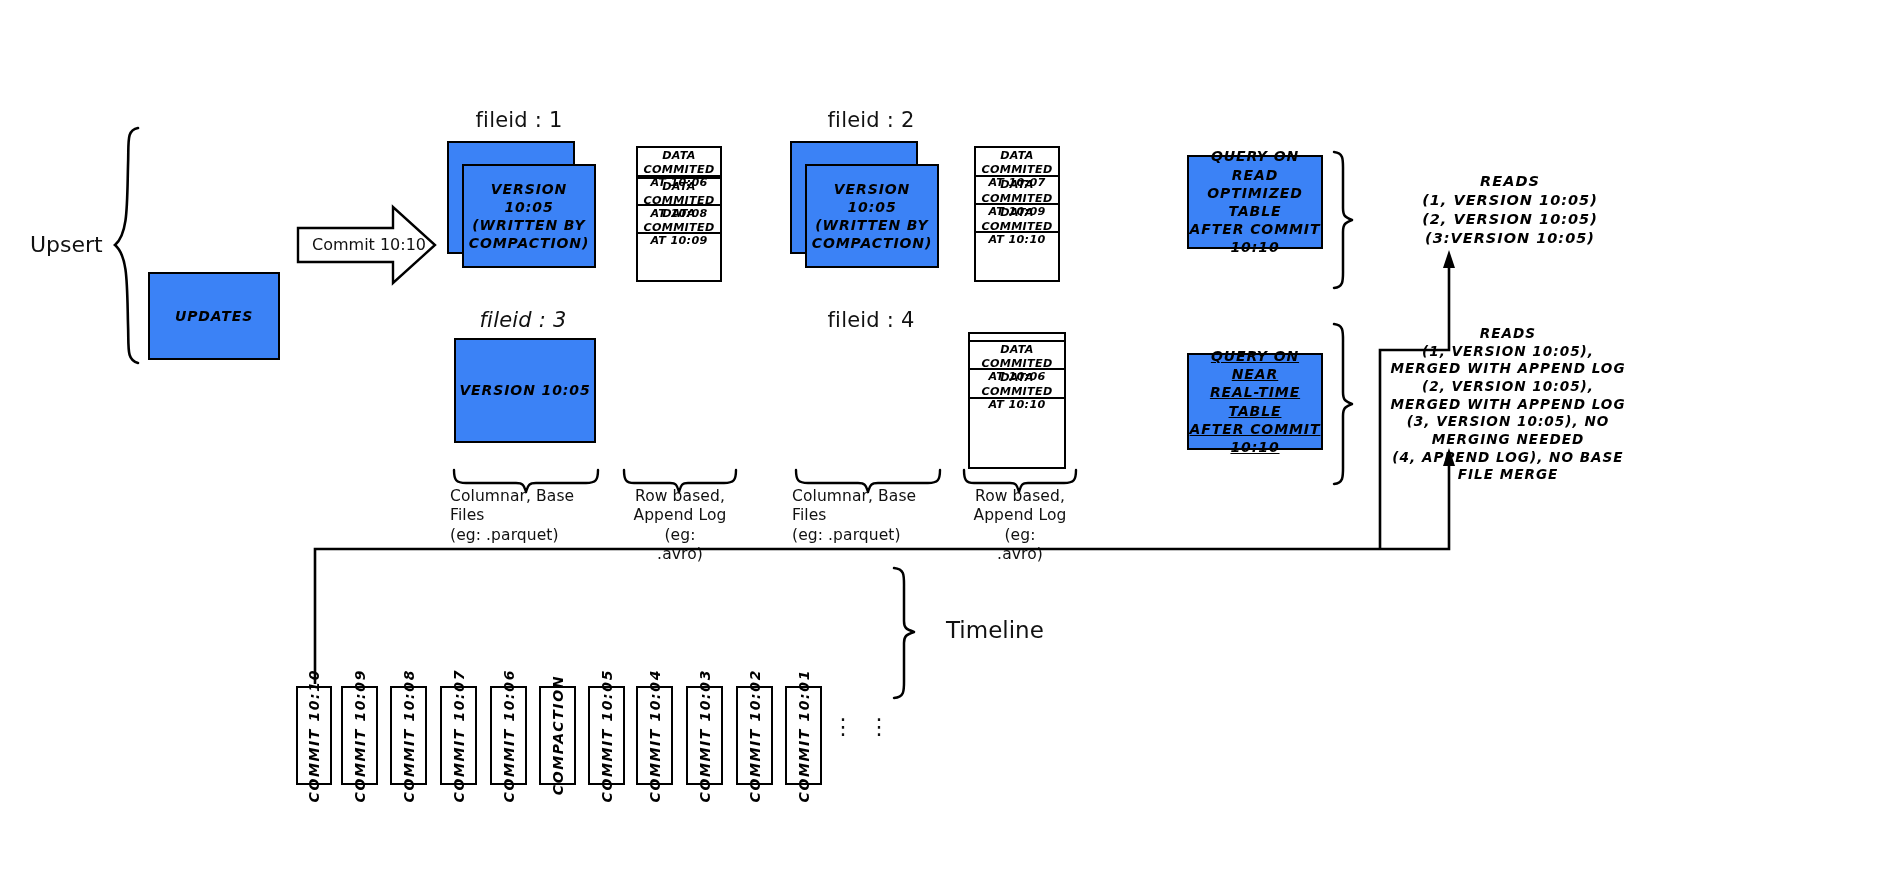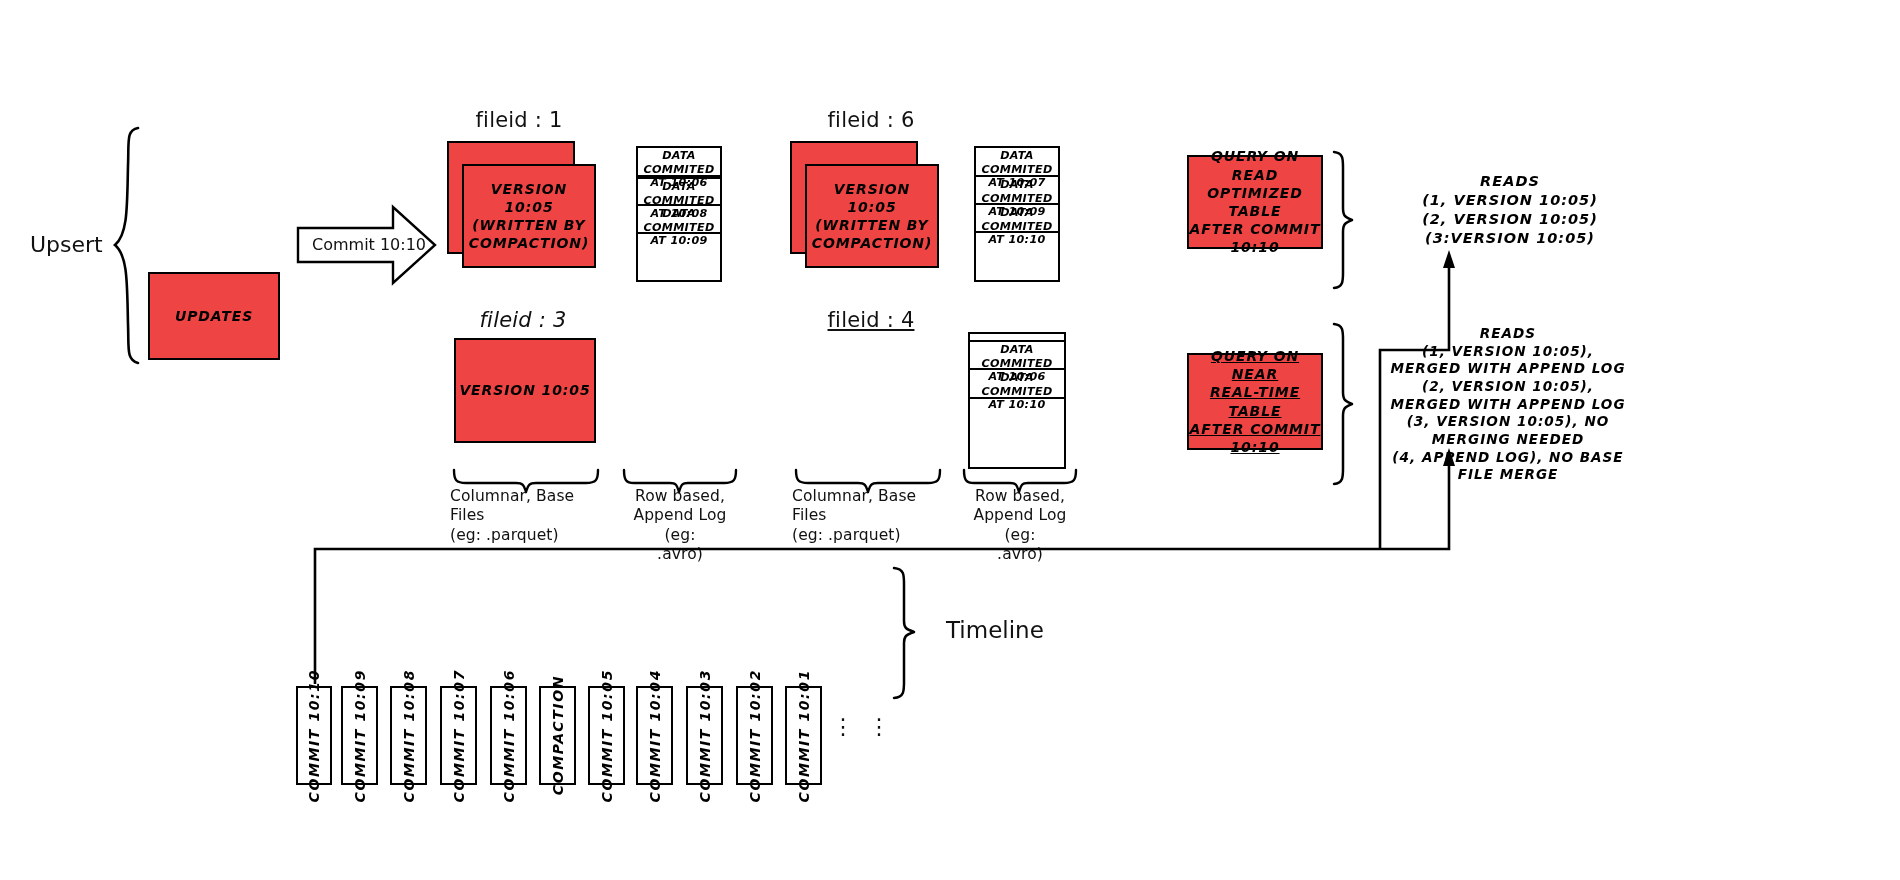--- a/index.html
+++ b/index.html
@@ -70,21 +70,21 @@
   .plain-label {
     font-family: "DejaVu Sans", sans-serif;
     font-size: 17px;
     color: #111111;
     white-space: nowrap;
   }
 
   
   .box {
     border: 2.5px solid #000;
-    background: #ef4444;
+    background: #3b82f6;
     box-sizing: border-box;
     display: flex;
     align-items: center;
     justify-content: center;
   }
   .logbox {
     border: 2.5px solid #000;
     background: #fff;
     box-sizing: border-box;
   }
@@ -168,21 +168,21 @@
       <span class="bold-mono sm" style="white-space:pre-line;">DATA COMMITED
 AT 10:08</span>
     </div>
     <div class="logcell" style="height:28px;">
       <span class="bold-mono sm" style="white-space:pre-line;">DATA COMMITED
 AT 10:09</span>
     </div>
     <div class="logcell empty" style="height:45px;"></div>
   </div>
 
-  <div class="abs hand-label" style="left:795px; top:108px; width:152px;">fileid : 6</div>
+  <div class="abs hand-label" style="left:795px; top:108px; width:152px;">fileid : 2</div>
 
   <div class="abs box" style="left:790px; top:141px; width:128px; height:113px;"></div>
   <div class="abs box" style="left:805px; top:164px; width:134px; height:104px;">
     <span class="bold-mono" style="white-space:pre-line;">VERSION 10:05
 (WRITTEN BY
 COMPACTION)</span>
   </div>
 
   <div class="abs logbox" style="left:974px; top:146px; width:86px; height:136px;">
     <div class="logcell" style="height:29px;">
@@ -199,21 +199,21 @@
     </div>
     <div class="logcell empty" style="height:46px;"></div>
   </div>
 
   <div class="abs hand-label" style="left:447px; top:308px; width:152px;font-style:italic;">fileid : 3</div>
 
   <div class="abs box" style="left:454px; top:338px; width:142px; height:105px;">
     <span class="bold-mono" style="white-space:pre-line;">VERSION 10:05</span>
   </div>
 
-  <div class="abs hand-label" style="left:795px; top:308px; width:152px;text-decoration:underline;">fileid : 4</div>
+  <div class="abs hand-label" style="left:795px; top:308px; width:152px;">fileid : 4</div>
 
   <div class="abs logbox" style="left:968px; top:332px; width:98px; height:137px;">
     <div class="logcell" style="height:8px;"></div>
     <div class="logcell" style="height:28px;">
       <span class="bold-mono sm" style="white-space:pre-line;">DATA COMMITED
 AT 10:06</span>
     </div>
     <div class="logcell" style="height:29px;">
       <span class="bold-mono sm" style="white-space:pre-line;">DATA COMMITED
 AT 10:10</span>

